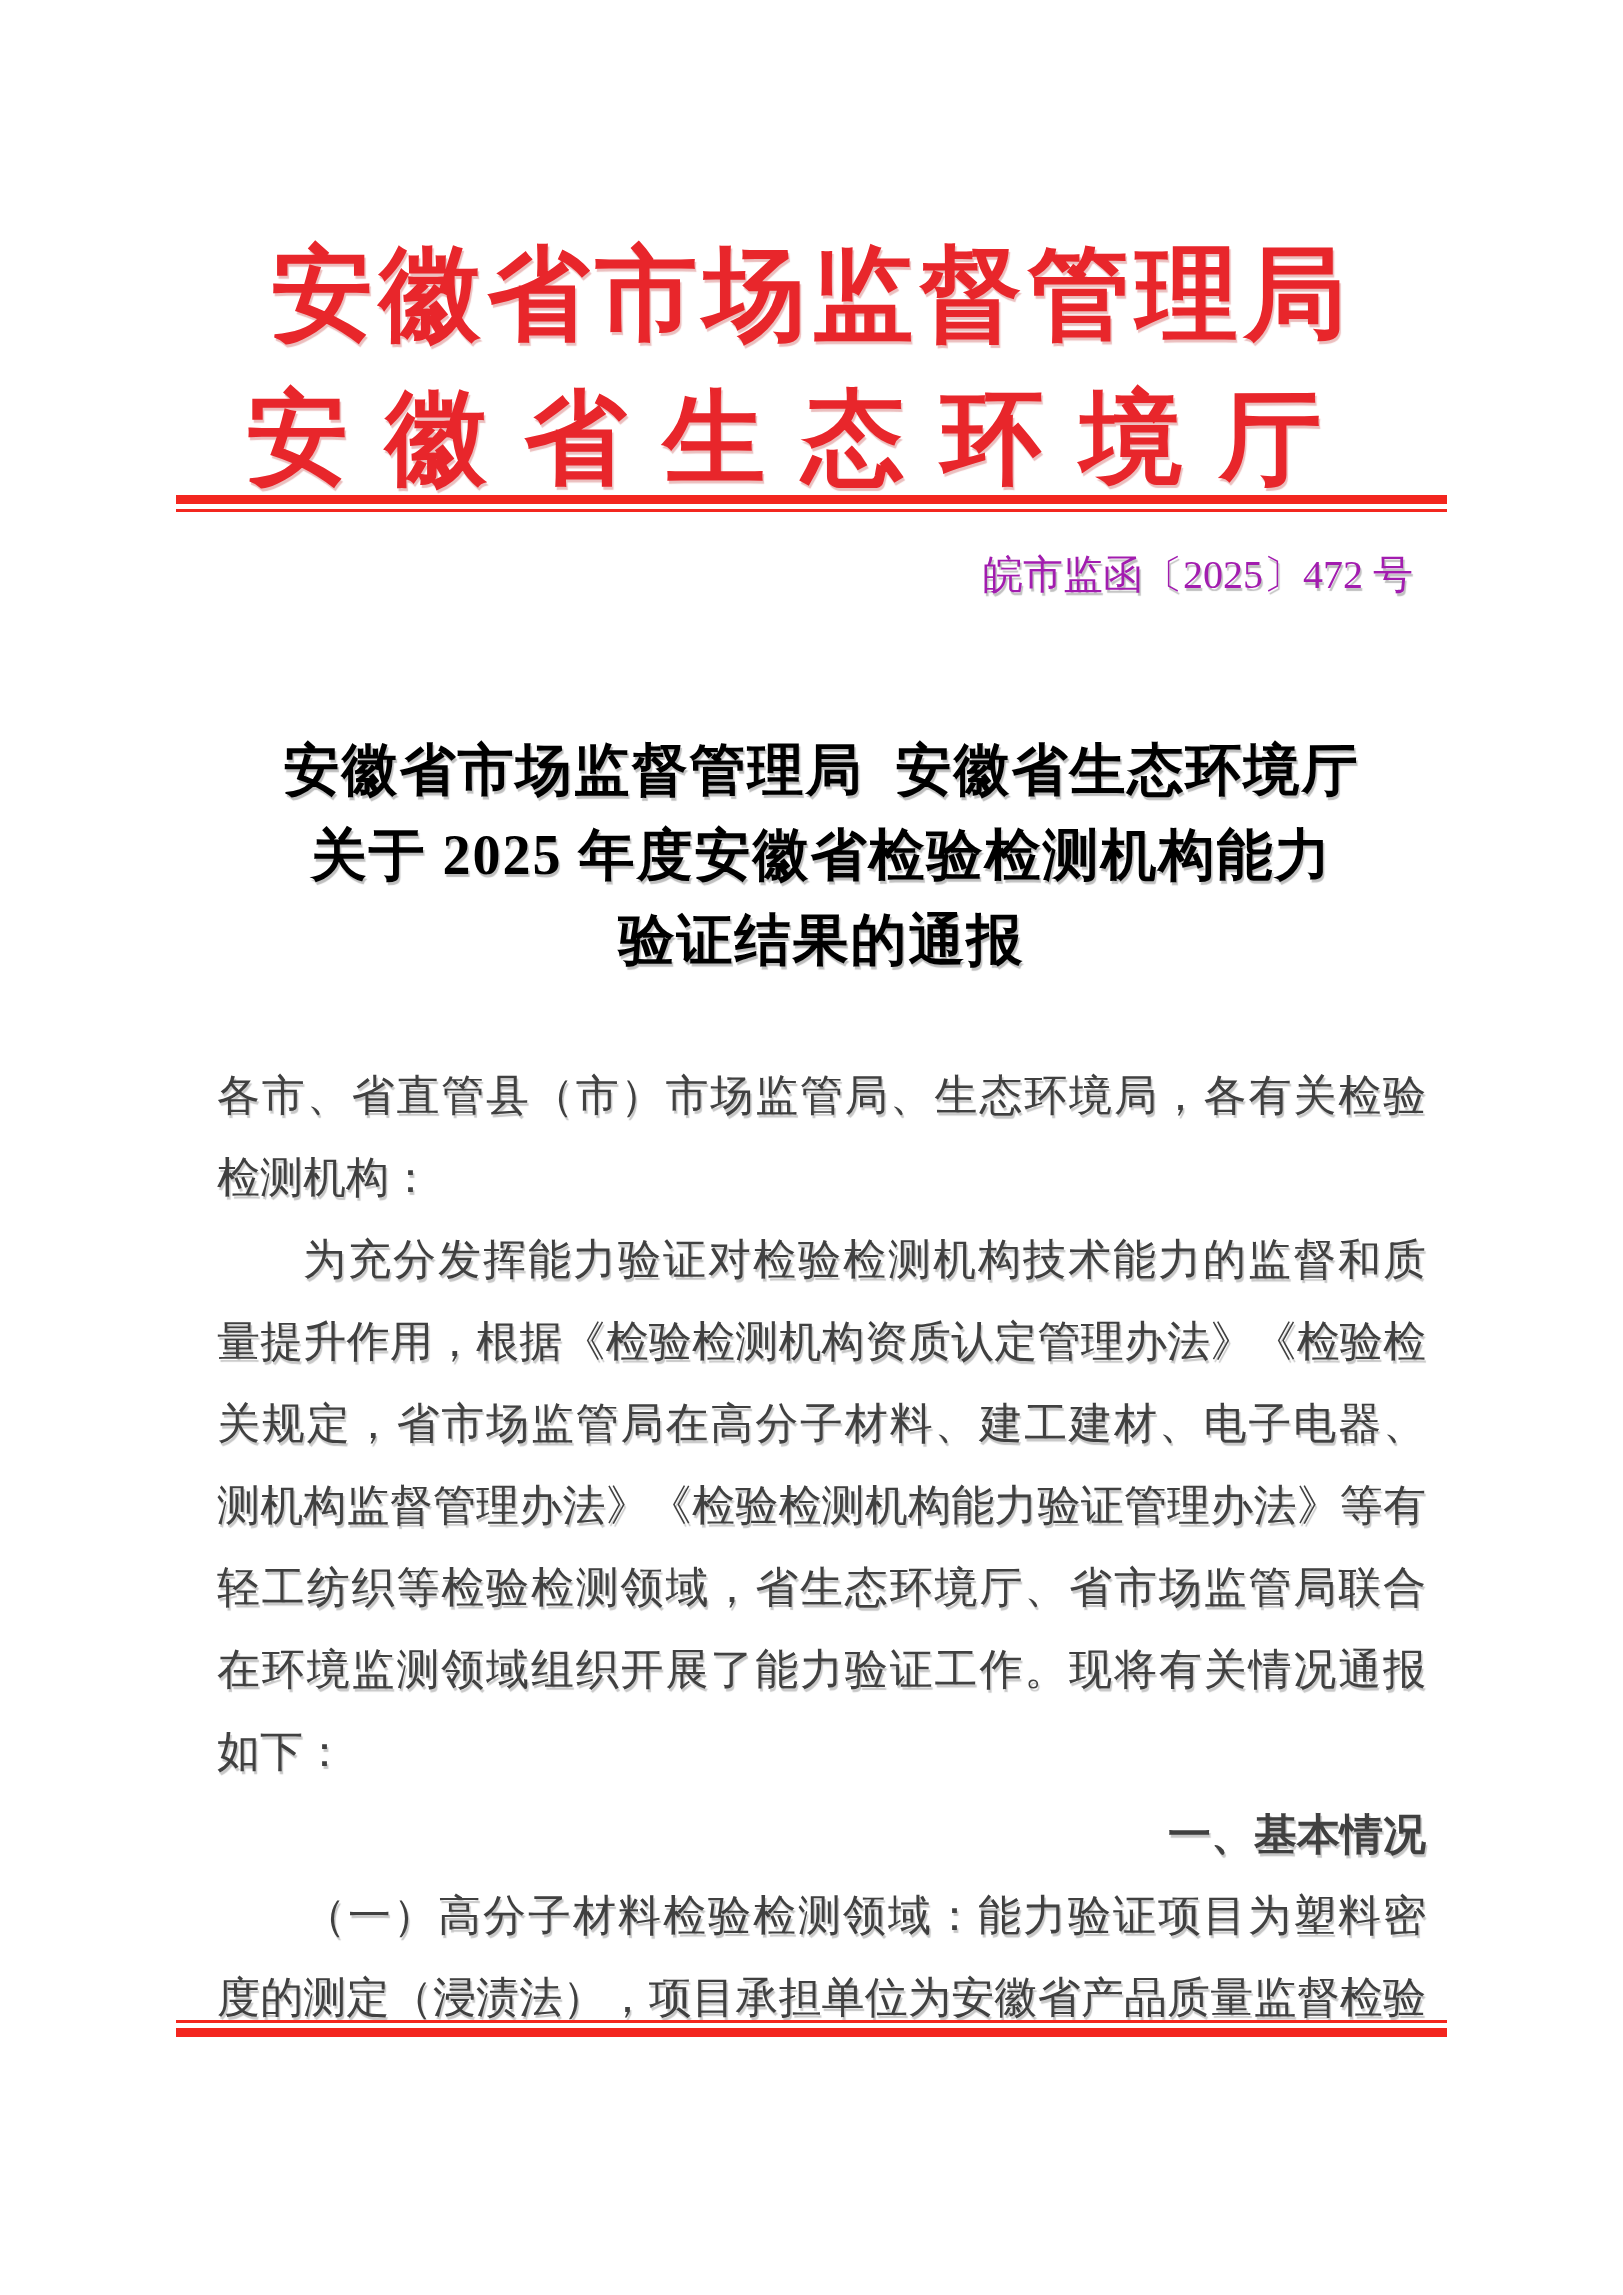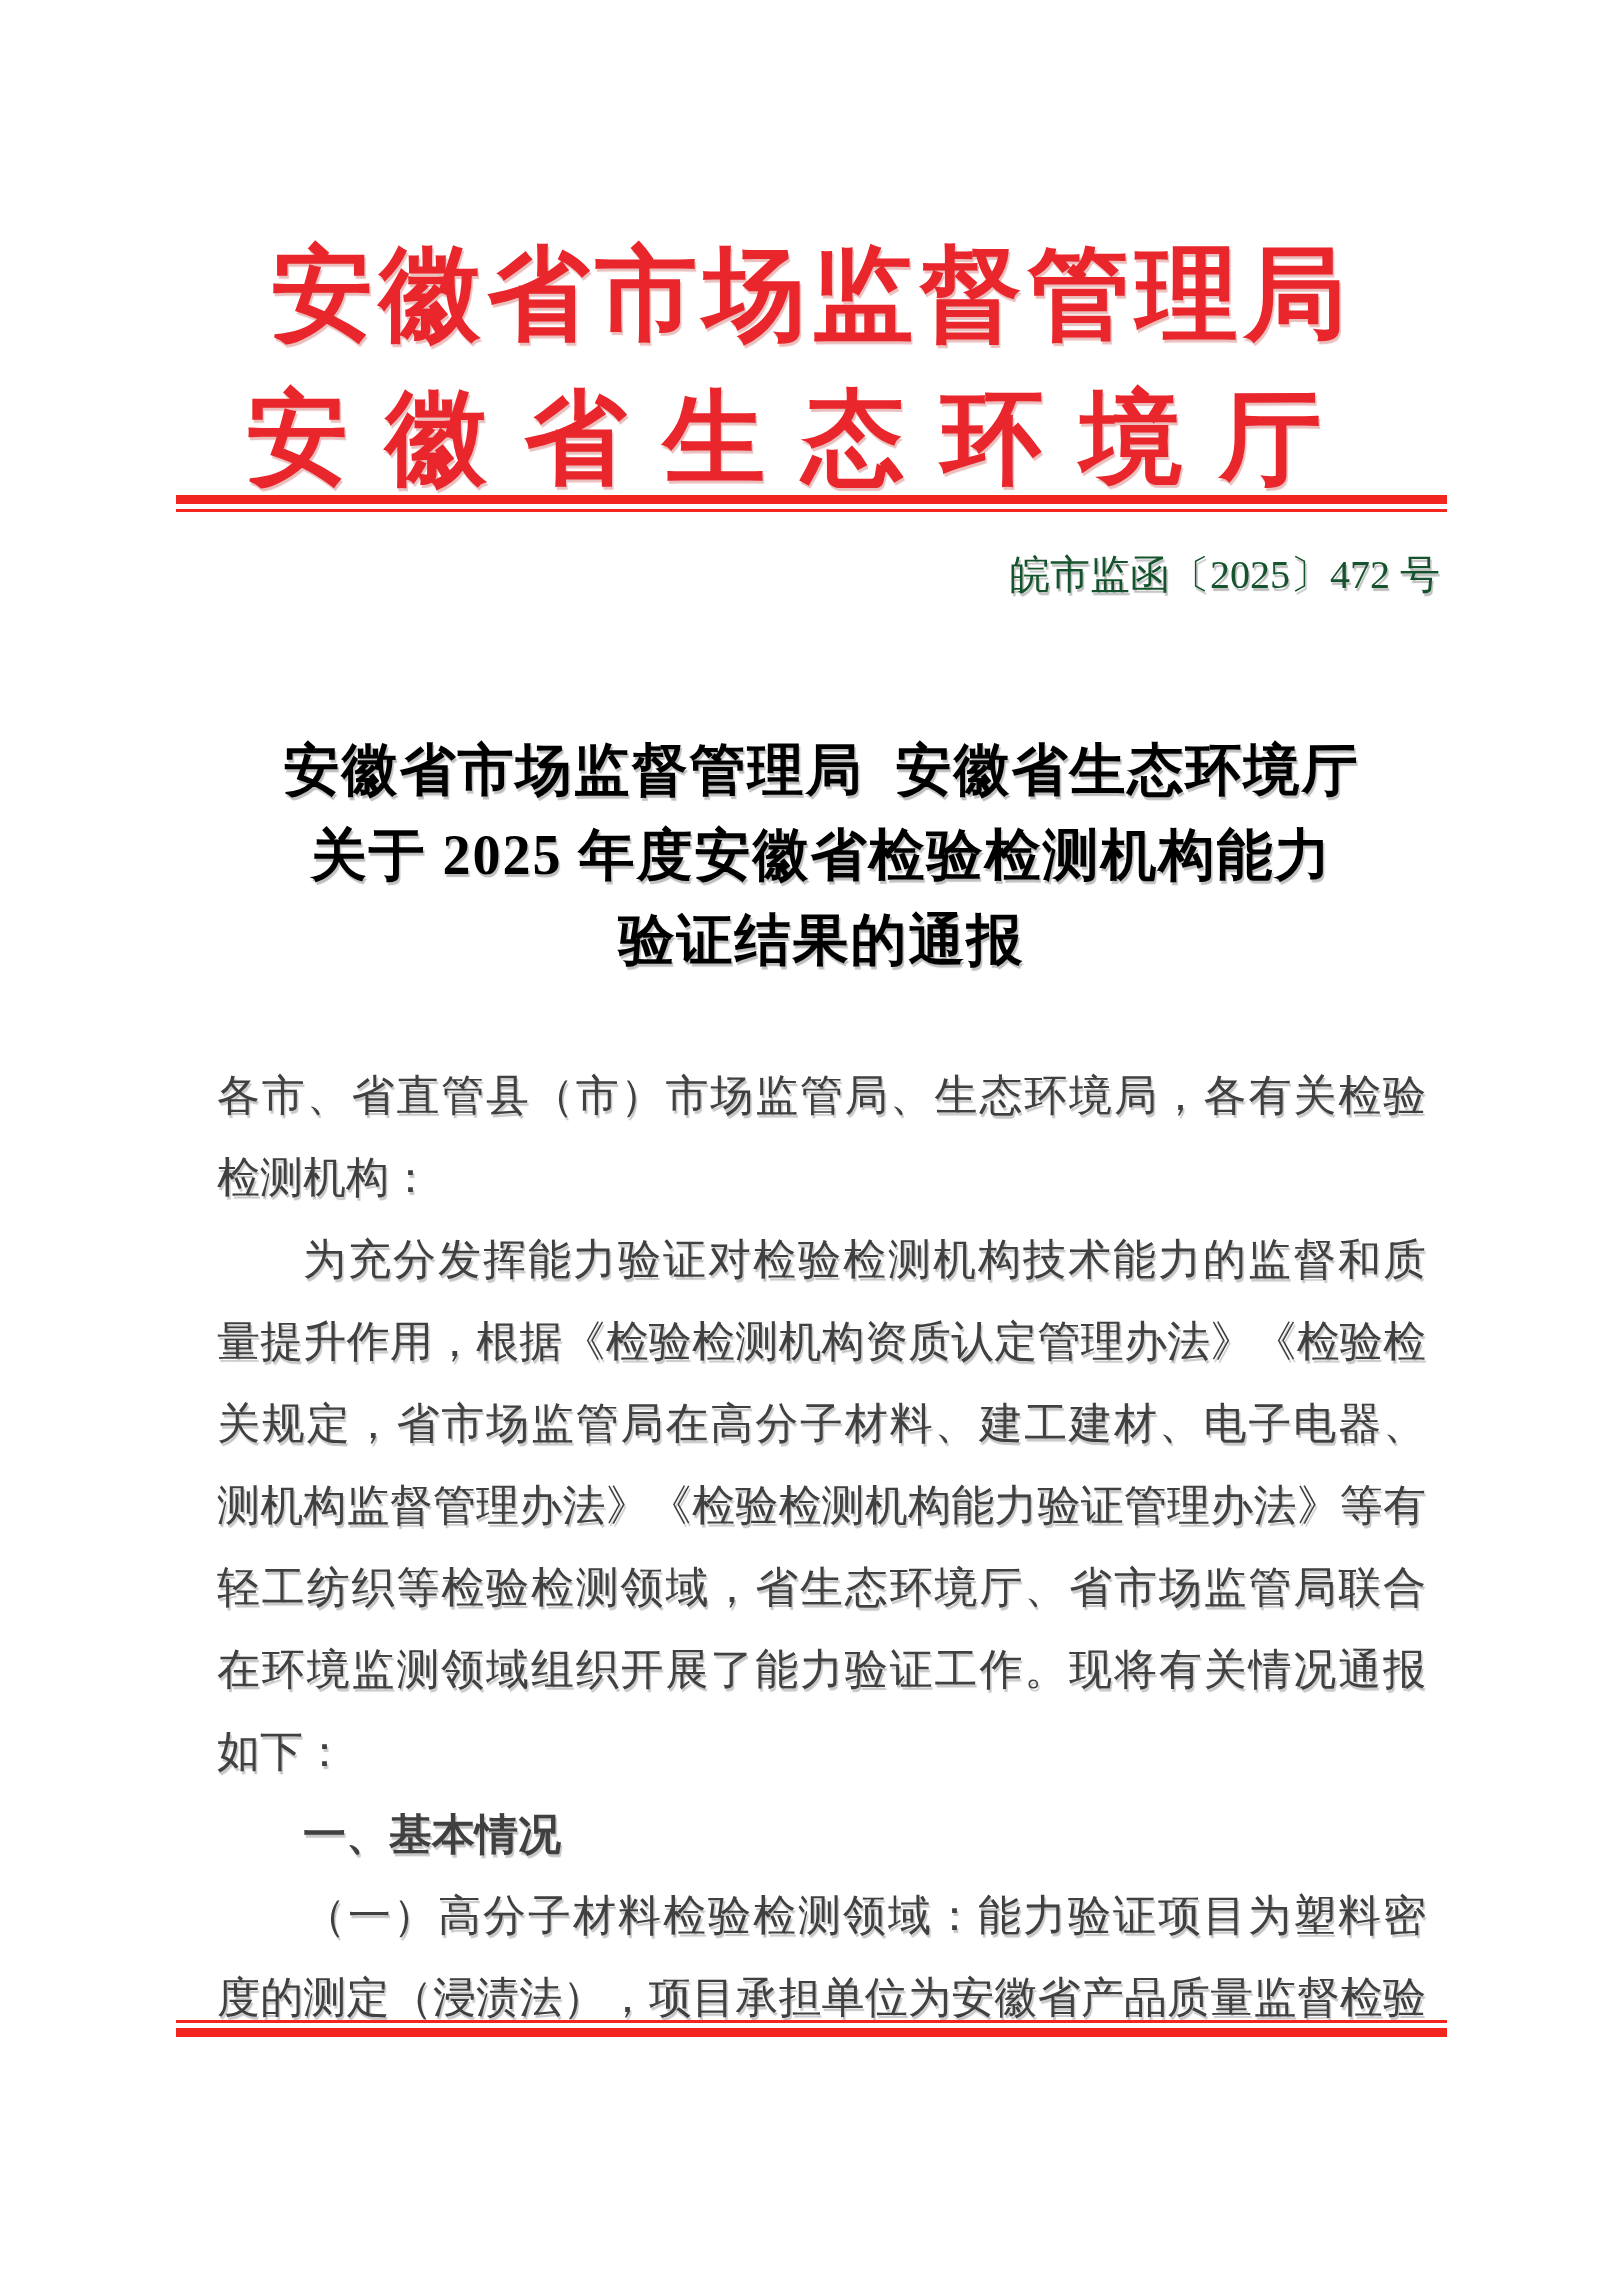--- a/index.html
+++ b/index.html
@@ -65,24 +65,24 @@
   }
   .rule-gap{
     width:100%;
     height:5.1px;
   }
 
   
   .doc-number{
     position:absolute;
     top:551px;
-    right:183px;
+    right:210px;
     font-size:40px;
     line-height:47px;
-    color:#14532d;
+    color:#a21caf;
     white-space:pre;
     text-shadow:1.5px 2.6px 1px rgba(0,0,0,0.25);
   }
 
   
   .doc-title{
     position:absolute;
     top:728px;
     left:0;
     right:0;
@@ -111,21 +111,21 @@
     height:82px;
     line-height:82px;
     white-space:nowrap;
   }
   .just{
     white-space:normal;
     text-align:justify;
     text-align-last:justify;
     text-justify:inter-character;
   }
-  .ind2{ text-indent:86px; }
+  .ind2{ text-indent:86px;text-align:right; }
   .heading{
     font-family:"Liberation Sans","DejaVu Sans",sans-serif;
     font-weight:700;
   }
 </style>
 </head>
 <body>
 
 <div class="page">
 

